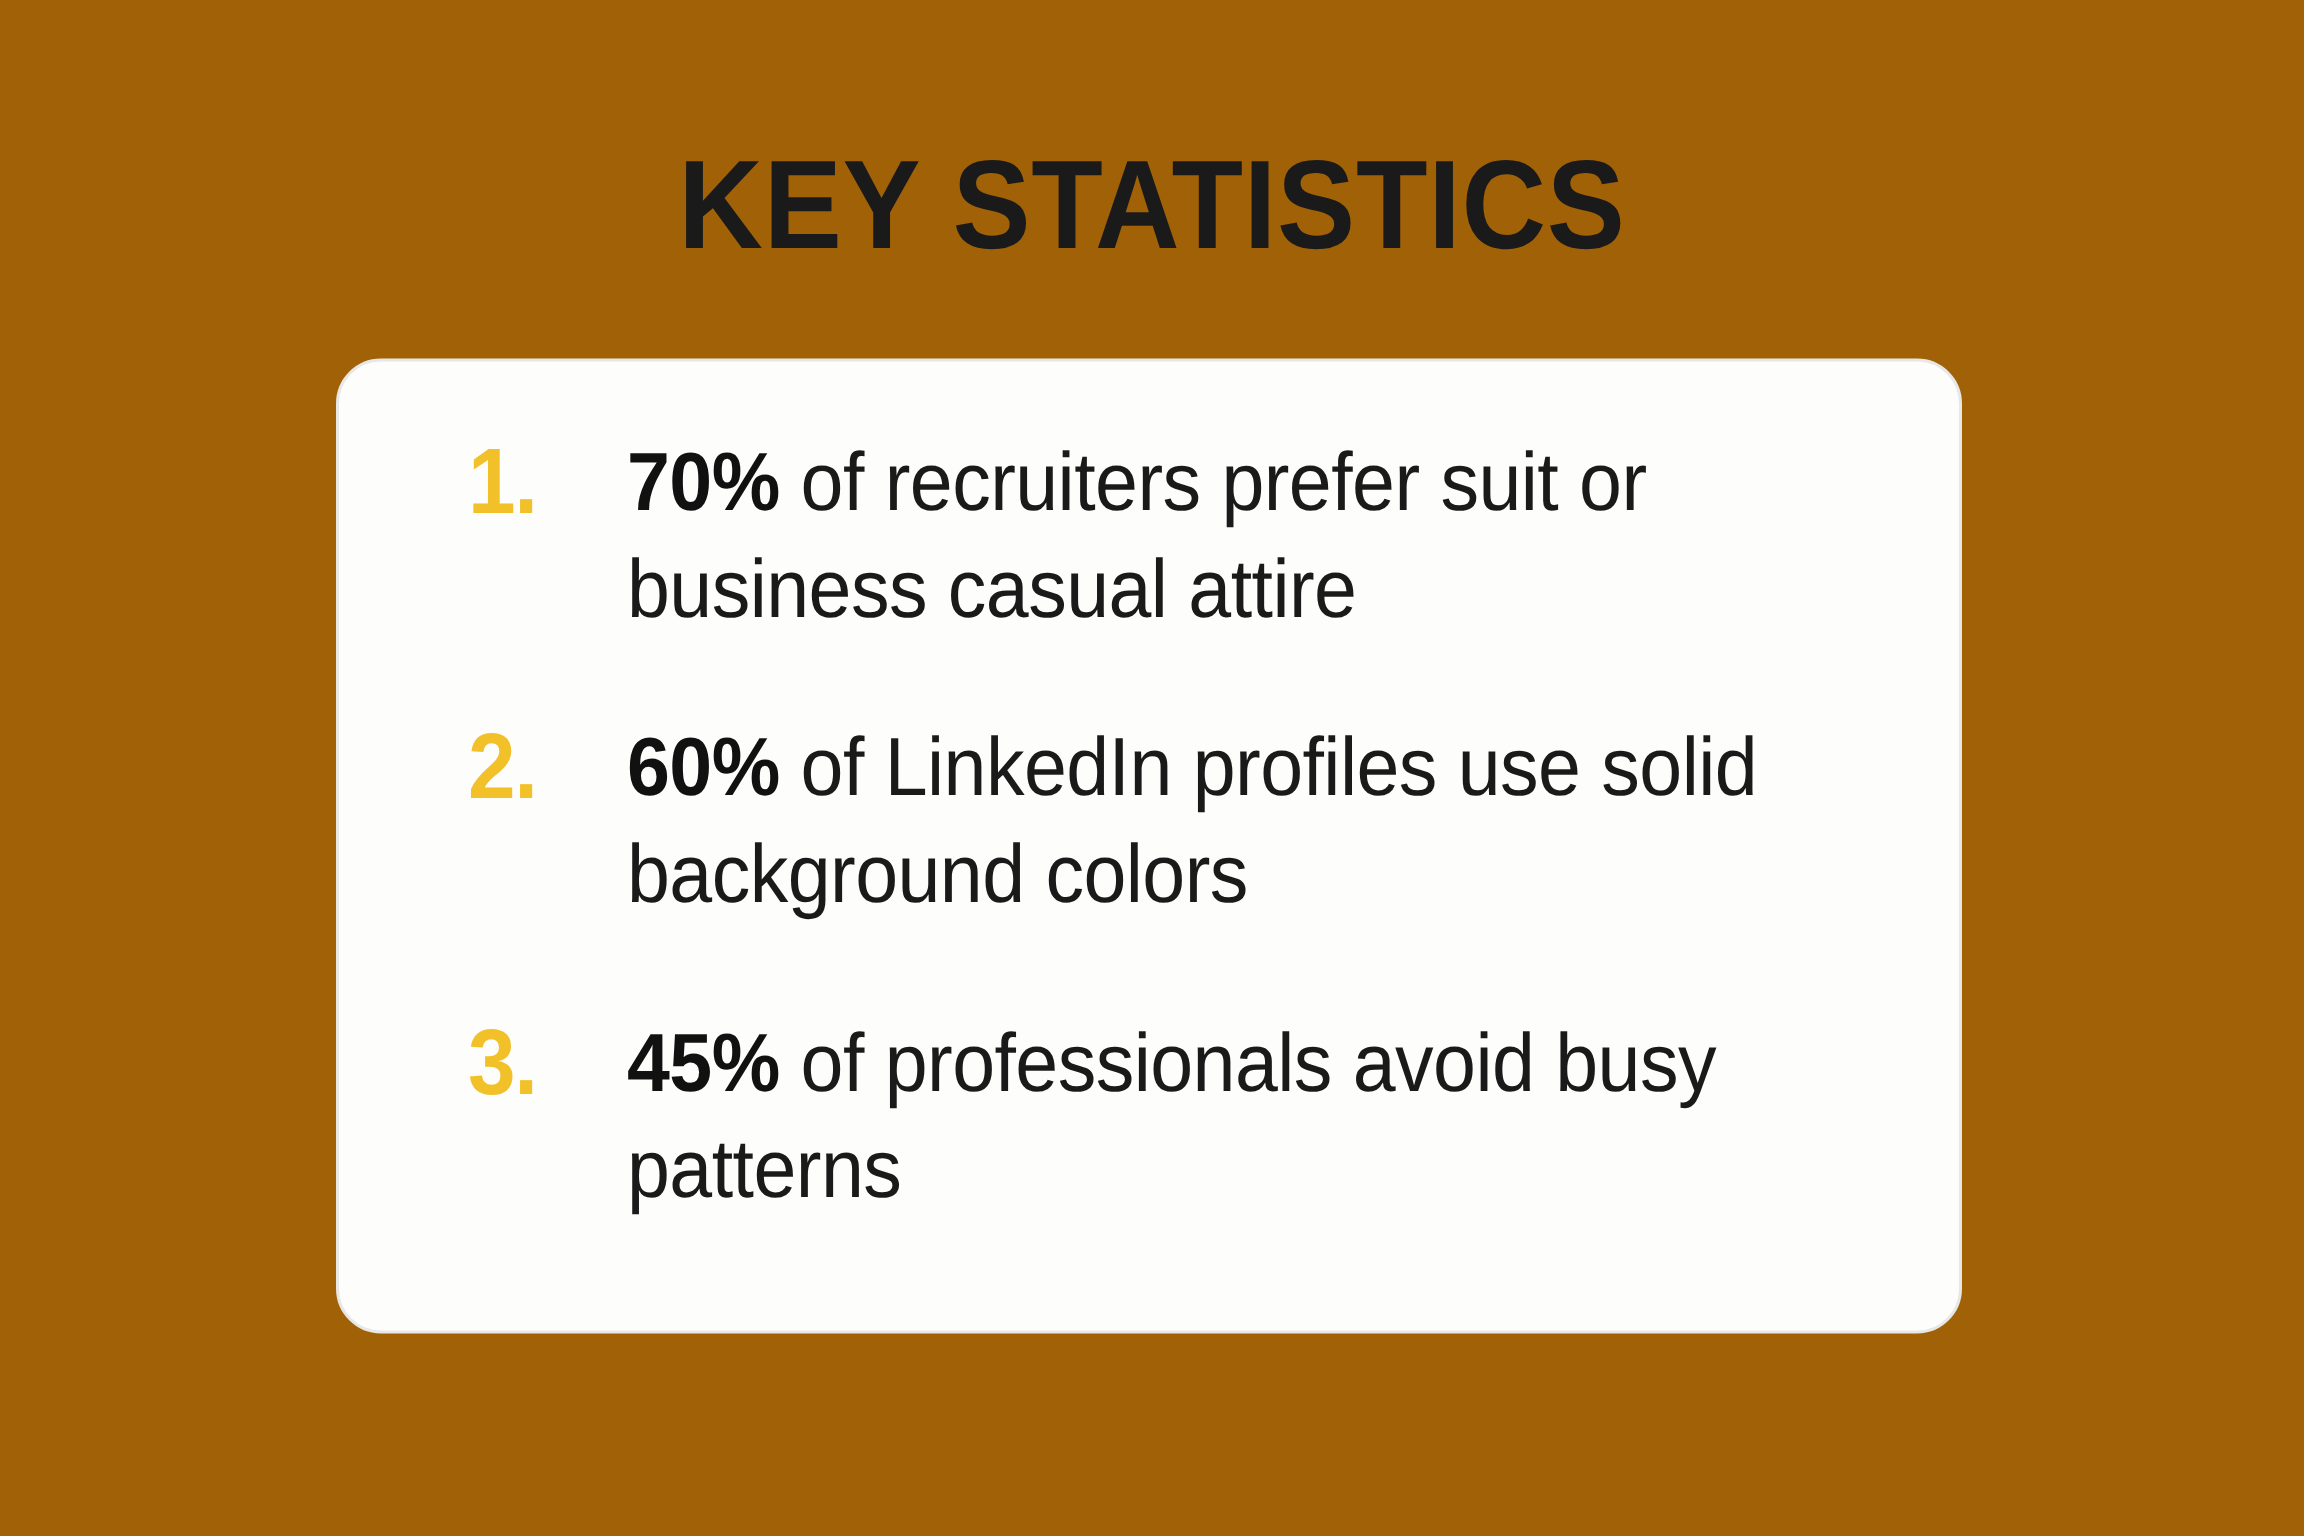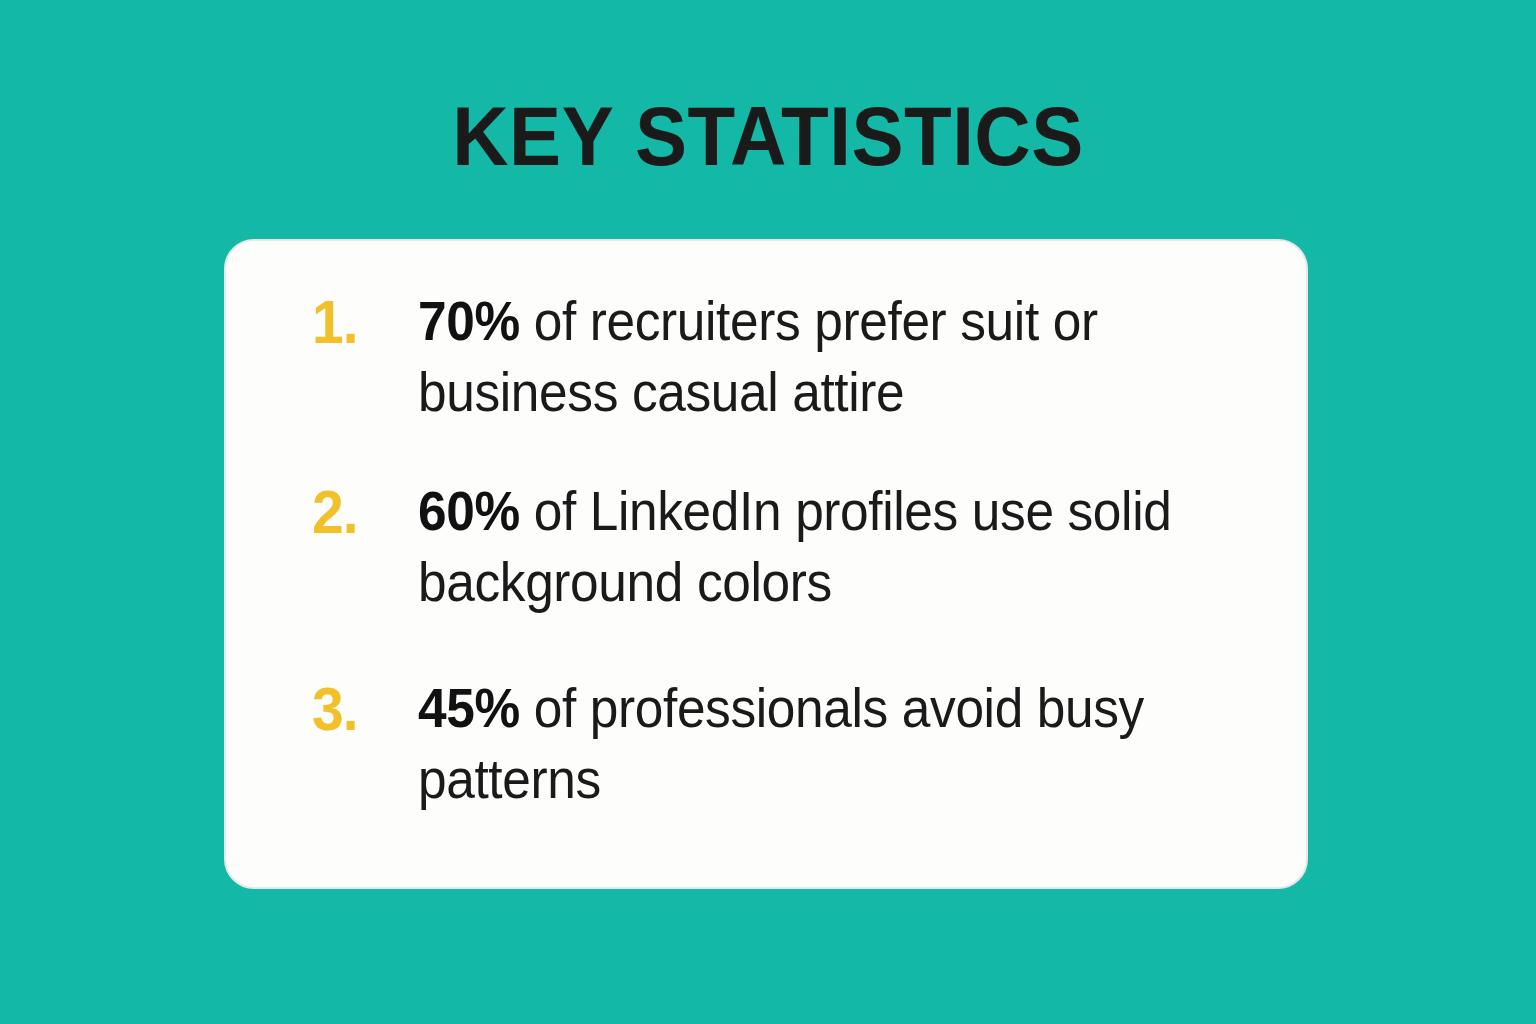--- a/index.html
+++ b/index.html
@@ -12,21 +12,21 @@
     background: #FCFCFB;
     font-family: "Liberation Sans", sans-serif;
     overflow: hidden;
     position: relative;
     -webkit-font-smoothing: antialiased;
   }
 
   .page {
     position: absolute;
     inset: 0;
-    background: #14b8a6;
+    background: #a16207;
   }
 
   
   .title {
     position: absolute;
     left: 0;
     top: 88px;
     width: 1536px;
     text-align: center;
     font-family: "Liberation Sans", sans-serif;

